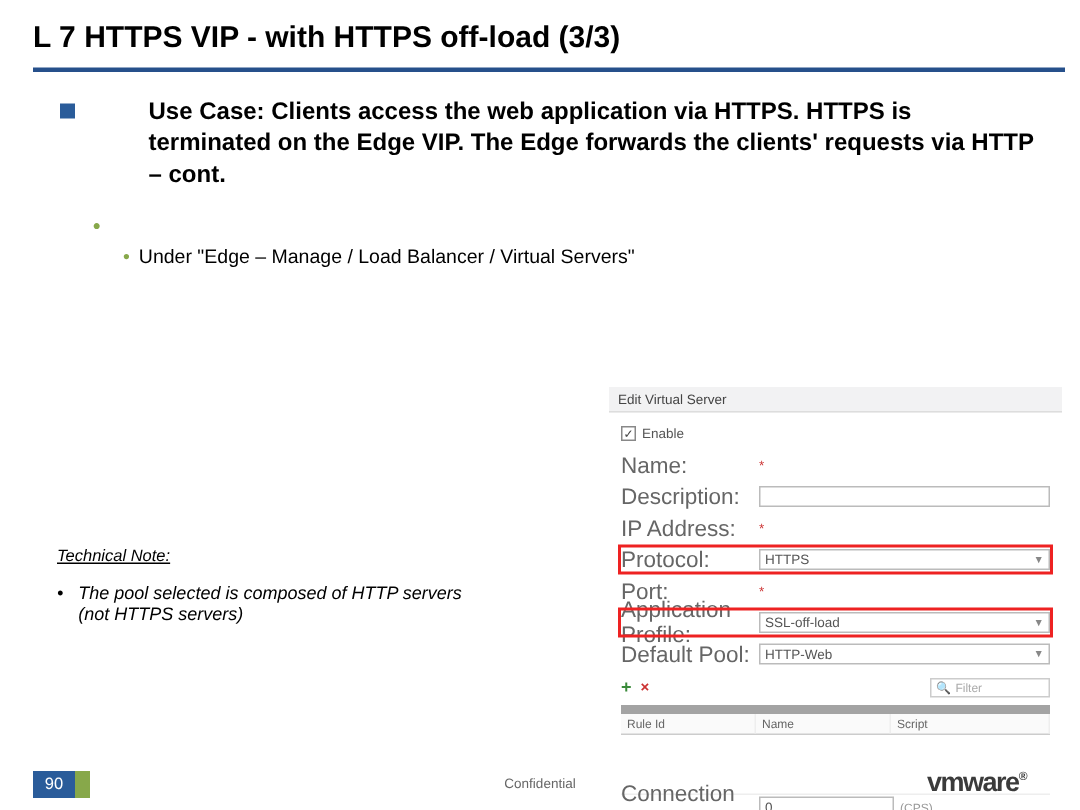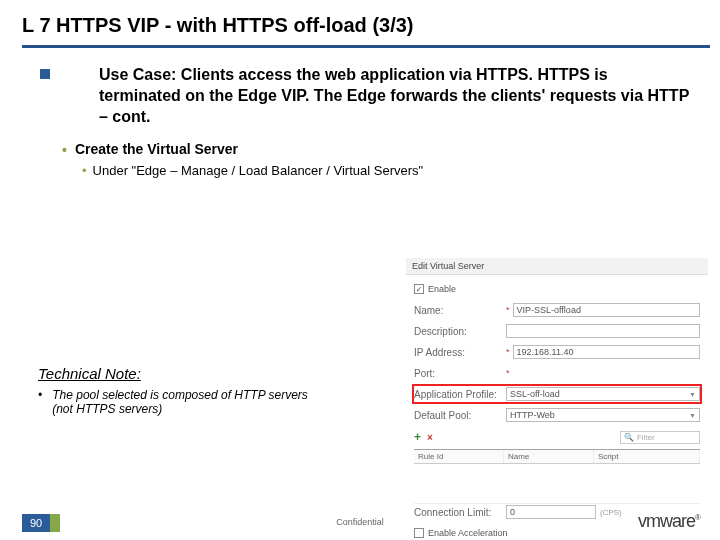--- a/index.html
+++ b/index.html
@@ -7,63 +7,62 @@
   .slide-title { font-size: 20px; font-weight: bold; color: #000; padding: 14px 22px 8px; border-radius: 10px; }
   .title-underline { position: absolute; top: 45px; left: 22px; right: 10px; height: 3px; background: #26508b; }
   .content { padding: 20px 28px 0 40px; }
   .use-case { display: flex; gap: 8px; margin-bottom: 14px; }
   .bullet-sq { width: 10px; height: 10px; background: #2a5c9a; flex-shrink: 0; margin-top: 4px; }
   .use-case-text { font-size: 16px; font-weight: bold; color: #000; line-height: 1.3; margin-left: 41px; }
   .sub1 { margin-left: 22px; display: flex; gap: 8px; font-size: 14px; font-weight: bold; color: #000; margin-bottom: 6px; }
   .sub1-bullet { color: #87a84a; font-size: 14px; line-height: 1; margin-top: 2px; }
   .sub2 { margin-left: 42px; display: flex; gap: 6px; font-size: 13px; color: #000; }
   .sub2-bullet { color: #87a84a; }
-  .tech-note { position: absolute; left: 38px; top: 365px; font-size: 15px; font-style: italic; text-decoration: underline; }
+  .tech-note { position: absolute; left: 38px; top: 365px; font-size: 11px; font-style: italic; text-decoration: underline; }
   .tech-sub { position: absolute; left: 38px; top: 388px; font-size: 12px; font-style: italic; width: 280px; display: flex; gap: 10px; }
   .dialog { position: absolute; right: 12px; top: 222px; width: 302px; background: #fff; font-size: 9px; color: #555; margin-top: 36px; }
   .dialog-title { background: #f2f2f3; padding: 3px 6px; border-bottom: 1px solid #ddd; font-size: 9px; color: #444; }
   .dialog-body { padding: 6px 8px; }
   .frow { display: flex; align-items: center; margin-bottom: 5px; height: 16px; }
-  .flabel { width: 92px; color: #666; font-size: 10px; }
+  .flabel { width: 92px; color: #666; font-size: 15px; }
   .star { color: #c33; margin-right: 3px; font-size: 9px; }
   .finput { flex: 1; border: 1px solid #bbb; background: #fff; height: 14px; padding: 0 3px; font-size: 9px; color: #555; display: flex; align-items: center; }
   .fselect { flex: 1; border: 1px solid #bbb; background: #fff; height: 14px; padding: 0 3px; font-size: 9px; color: #555; display: flex; align-items: center; justify-content: space-between; }
   .caret { font-size: 7px; color: #888; }
   .checkbox { width: 10px; height: 10px; border: 1px solid #888; background: #fff; display: inline-flex; align-items: center; justify-content: center; font-size: 8px; color: #444; margin-right: 4px; }
   .hl-red { outline: 2px solid #e22; outline-offset: 0; }
   .toolbar { display: flex; align-items: center; gap: 6px; margin: 6px 0 4px; height: 16px; }
   .plus { color: #3a8a3a; font-weight: bold; font-size: 12px; }
   .x { color: #c33; font-weight: bold; font-size: 10px; }
   .filterbox { margin-left: auto; border: 1px solid #ccc; height: 13px; width: 80px; font-size: 8px; color: #aaa; padding: 0 3px; display: flex; align-items: center; gap: 3px; }
-  .grid-hdr { display: flex; border-top: 1px solid #a3a3a3; border-bottom: 1px solid #ccc; background: #fafafa; font-size: 8px; color: #666; }
+  .grid-hdr { display: flex; border-top: 6px solid #a3a3a3; border-bottom: 1px solid #ccc; background: #fafafa; font-size: 8px; color: #666; }
   .grid-hdr > div { padding: 2px 4px; border-right: 1px solid #eee; }
   .gh1 { width: 90px; } .gh2 { width: 90px; } .gh3 { flex: 1; }
   .grid-body { height: 40px; border-bottom: 1px solid #eee; }
   .footer { position: absolute; bottom: 0; left: 0; right: 0; height: 30px; }
   .foot-num { position: absolute; left: 22px; bottom: 8px; width: 28px; height: 18px; background: #2a5c9a; color: #fff; font-size: 11px; display: flex; align-items: center; justify-content: center; }
   .foot-accent { position: absolute; left: 50px; bottom: 8px; width: 10px; height: 18px; background: #87a84a; }
   .foot-conf { position: absolute; left: 0; right: 0; bottom: 13px; text-align: center; font-size: 9px; color: #666; }
-  .vmlogo { position: absolute; right: 20px; bottom: 8px; font-size: 18px; font-weight: normal; color: #3b3b3b; letter-spacing: -1px; }
+  .vmlogo { position: absolute; right: 36px; bottom: 8px; font-size: 18px; font-weight: bold; color: #3b3b3b; letter-spacing: -1px; }
   .vmlogo .w { color: #3b3b3b; }
   .cps { font-size: 8px; color: #999; margin-left: 4px; }
 </style>
 </head>
 <body>
 
 <div class="slide-title">L 7 HTTPS VIP - with HTTPS off-load (3/3)</div>
 <div class="title-underline"></div>
 
 <div class="content">
   <div class="use-case">
     <div class="bullet-sq"></div>
     <div class="use-case-text">Use Case: Clients access the web application via HTTPS. HTTPS is terminated on the Edge VIP. The Edge forwards the clients' requests via HTTP – cont.</div>
   </div>
   <div class="sub1">
     <span class="sub1-bullet">•</span>
-    <span>Create the Virtual Server</span>
   </div>
   <div class="sub2">
     <span class="sub2-bullet">•</span>
     <span>Under "Edge – Manage /  Load Balancer / Virtual Servers"</span>
   </div>
 </div>
 
 <div class="tech-note">Technical Note:</div>
 <div class="tech-sub">
   <span>•</span>
@@ -73,30 +72,35 @@
 <div class="dialog">
   <div class="dialog-title">Edit Virtual Server</div>
   <div class="dialog-body">
     <div class="frow">
       <span class="checkbox">✓</span>
       <span>Enable</span>
     </div>
     <div class="frow">
       <span class="flabel">Name:</span>
       <span class="star">*</span>
-      <span class="finput">VIP-SSL-offload</span>
     </div>
     <div class="frow">
       <span class="flabel">Description:</span>
       <span class="finput"></span>
     </div>
     <div class="frow">
       <span class="flabel">IP Address:</span>
       <span class="star">*</span>
-      <span class="finput">192.168.11.40</span>
+    </div>
+    <div class="frow hl-red">
+      <span class="flabel">Protocol:</span>
+      <span class="fselect">
+        <span>HTTPS</span>
+        <span class="caret">▼</span>
+      </span>
     </div>
     <div class="frow">
       <span class="flabel">Port:</span>
       <span class="star">*</span>
     </div>
     <div class="frow hl-red">
       <span class="flabel">Application Profile:</span>
       <span class="fselect">
         <span>SSL-off-load</span>
         <span class="caret">▼</span>

